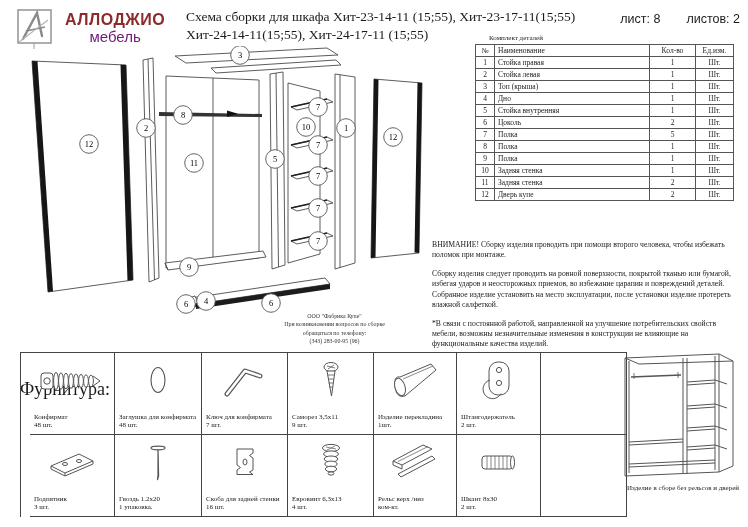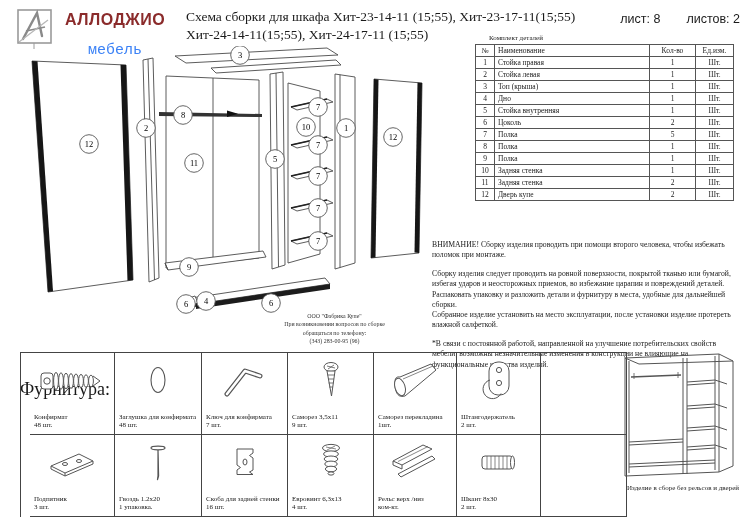--- a/index.html
+++ b/index.html
@@ -1,21 +1,21 @@
 <!DOCTYPE html>
 <html><head>
 <meta charset="utf-8">
 <style>
   html,body{margin:0;padding:0;background:#e8e8e8;}
   #page{position:relative;width:748px;height:527px;background:#fff;font-family:"Liberation Serif",serif;color:#1a1a1a;overflow:hidden;margin:0 auto;}
   
   .logo{position:absolute;left:16px;top:8px;display:flex;gap:9px;align-items:flex-start;}
   .logo-text{display:flex;flex-direction:column;align-items:center;margin-top:4px;}
   .logo-name{font-family:"Liberation Sans",sans-serif;font-weight:bold;font-size:16px;color:#8b2b2b;letter-spacing:.5px;line-height:1;}
-  .logo-sub{font-family:Liberation Mono, monospace;font-size:15px;color:#3b82f6;line-height:1.15;margin-top:14px;}
+  .logo-sub{font-family:Liberation Sans, sans-serif;font-size:15px;color:#701a75;line-height:1.15;}
   .title{position:absolute;left:186px;top:8px;font-size:13.5px;line-height:18px;}
   .sheet-info{position:absolute;right:8px;top:12px;font-family:"Liberation Sans",sans-serif;font-size:12.5px;}
   .sheet-info span+span{margin-left:26px;}
   
   .parts{position:absolute;left:435px;top:34px;width:258px;padding-left:40px;}
   .parts-caption{font-size:7px;margin:0 0 2px 14px;}
   .parts table{border-collapse:collapse;width:100%;font-size:7.5px;table-layout:fixed;}
   .parts th,.parts td{border:1px solid #555;padding:0 3px;height:11px;line-height:1;font-weight:normal;overflow:hidden;white-space:nowrap;}
   .parts th{text-align:left;}
   .parts td:nth-child(1),.parts td:nth-child(3),.parts td:nth-child(4){text-align:center;}
@@ -158,21 +158,20 @@
             <td>2</td>
             <td>Шт.</td>
           </tr>
         </tbody>
     </table>
   </div>
 
   <div class="notes">
     <p>ВНИМАНИЕ! Сборку изделия проводить при помощи второго человека, чтобы избежать поломок при монтаже.</p>
     <p class="gap">Сборку изделия следует проводить на ровной поверхности, покрытой тканью или бумагой, избегая ударов и неосторожных приемов, во избежание царапин и повреждений деталей.</p>
-    <p>Распаковать упаковку и разложить детали и фурнитуру в места, удобные для дальнейшей сборки.</p>
     <p>Собранное изделие установить на место эксплуатации, после установки изделие протереть влажной салфеткой.</p>
     <p class="gap">*В связи с постоянной работой, направленной на улучшение потребительских свойств мебели, возможны незначительные изменения в конструкции не влияющие на функциональные качества изделий.</p>
   </div>
 
   <svg class="diagram" viewBox="0 0 420 300">
     <g stroke="#4a4a4a" stroke-width="0.9" fill="#fff" stroke-linejoin="round">
 
       <path d="M160 10 L312 2 L323 9 L171 17 Z"></path>
       <path d="M196 22 L321 14 L326 19 L201 27 Z"></path>
 
@@ -333,21 +332,21 @@
     </div>
     <div class="hw-cell">
       <div class="hw-icon">
         <svg width="60" height="46" viewBox="0 0 60 46" fill="#fff" stroke="#555" stroke-width="1">
           <path d="M10 24 Q10 18 15 19 L46 6 L51 12 L20 38 Q13 40 11 33 Q9.5 29 10 24 Z"></path>
           <ellipse cx="15" cy="29" rx="5" ry="9" transform="rotate(-18 15 29)"></ellipse>
           <path d="M18 21 L48 8" fill="none" stroke-width=".7"></path>
         </svg>
       </div>
       <div class="hw-label">
-          <div>Саморез перекладина</div>
+          <div>Изделие перекладина</div>
           <div>1шт.</div>
         </div>
     </div>
     <div class="hw-cell">
       <div class="hw-icon">
         <svg width="60" height="46" viewBox="0 0 60 46" fill="#fff" stroke="#555" stroke-width="1">
           <rect x="20" y="4" width="20" height="33" rx="9"></rect>
           <circle cx="30" cy="12" r="2.6"></circle>
             <circle cx="30" cy="25" r="2.6"></circle>
           <path d="M21 22 a9.5 9.5 0 1 0 11 13.5" fill="none"></path>

